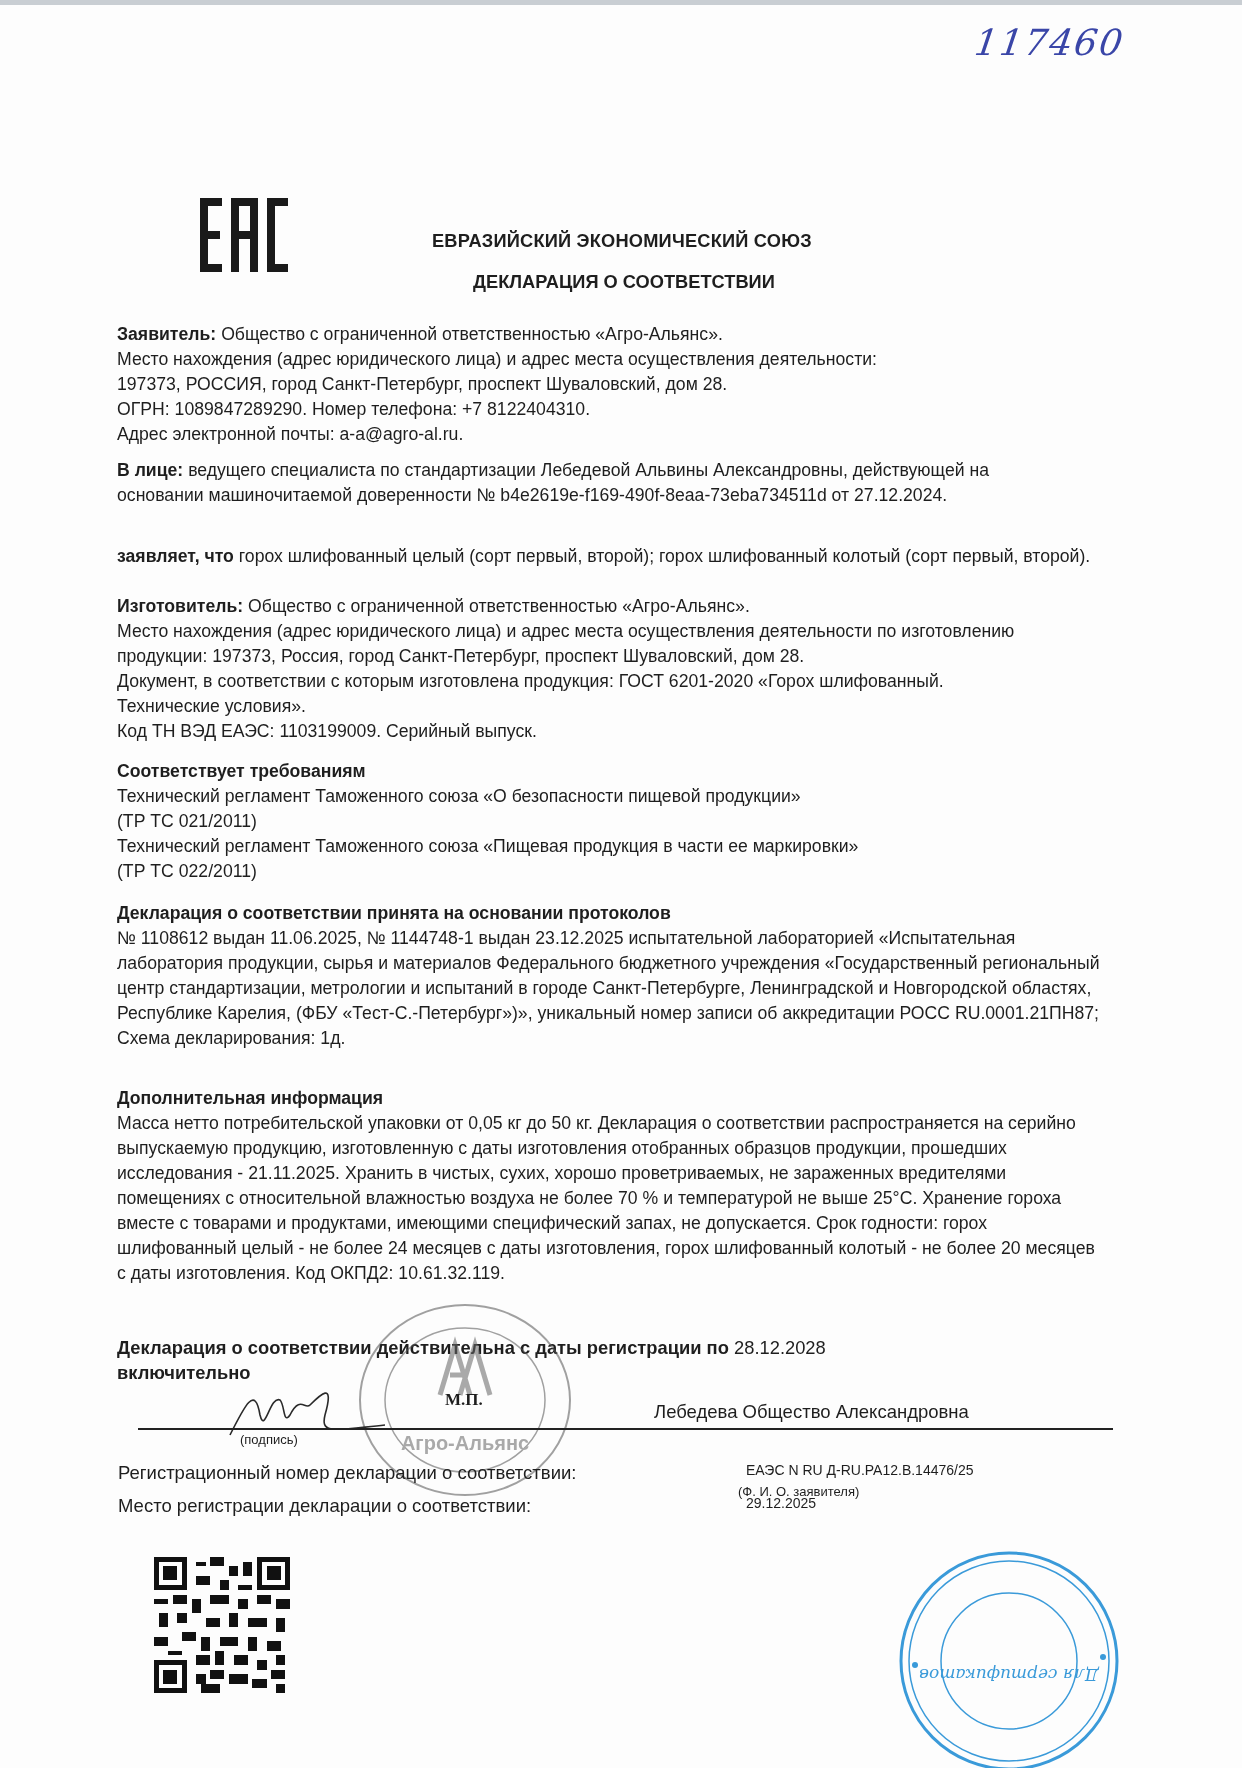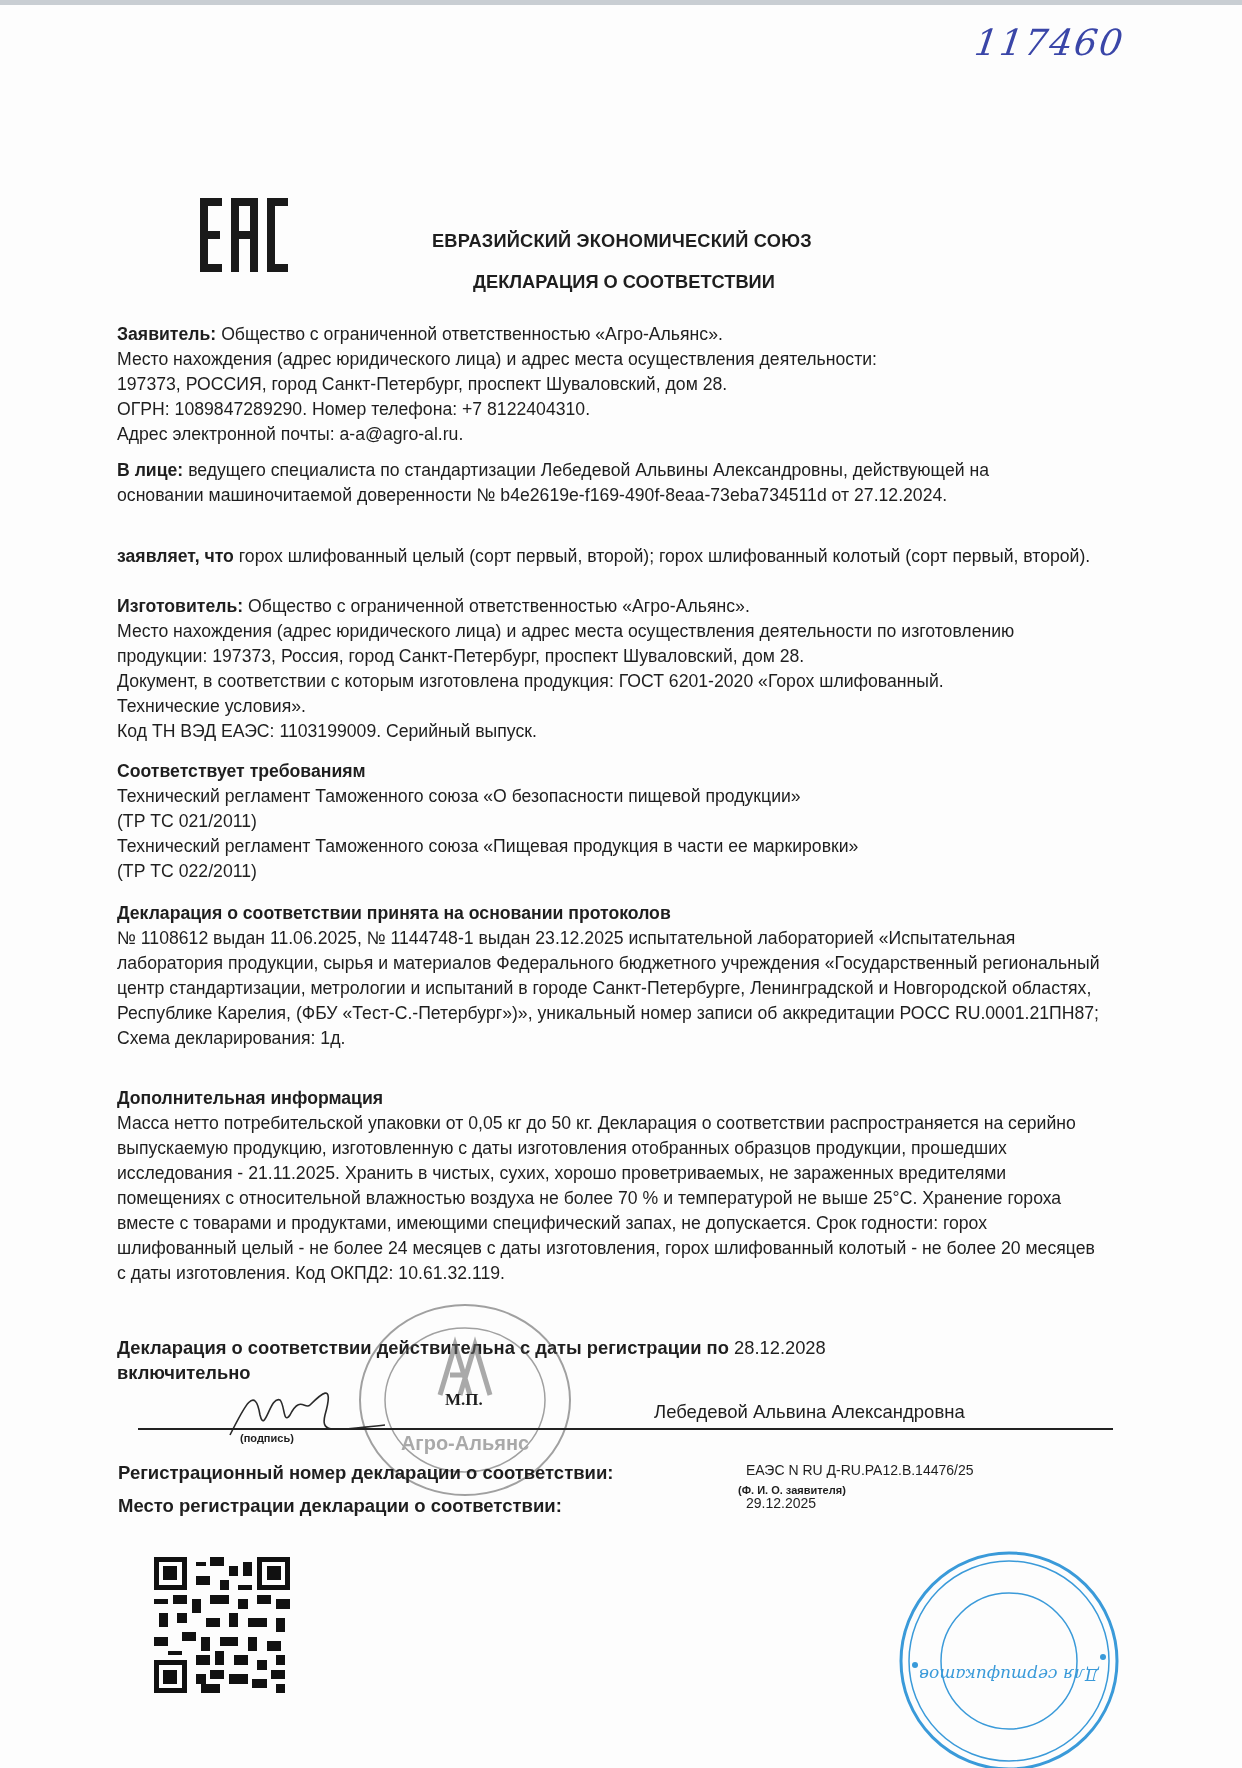--- a/index.html
+++ b/index.html
@@ -10,24 +10,24 @@
            font-size:36px;color:#3a46a8;letter-spacing:2px;transform:skew(-8deg);}
   .eac{position:absolute;left:200px;top:198px;width:88px;height:74px;}
   .head1{position:absolute;left:432px;top:230px;font-size:19px;font-weight:bold;letter-spacing:0.2px;transform:scaleX(0.96);transform-origin:left;}
   .head2{position:absolute;left:473px;top:271px;font-size:19px;font-weight:bold;transform:scaleX(0.96);transform-origin:left;}
   .body{position:absolute;left:117px;width:1025px;font-size:18.3px;line-height:25px;transform:scaleX(0.965);transform-origin:left;}
   .body p{margin:0;}
   .b{font-weight:bold;}
   .sec{position:absolute;left:117px;width:1025px;font-size:18.3px;line-height:25px;transform:scaleX(0.965);transform-origin:left;}
   .sec p{margin:0;}
   .sigline{position:absolute;left:138px;top:1428px;width:975px;height:2px;background:#222;}
-  .cap{position:absolute;font-size:11px;font-weight:bold;}
+  .cap{position:absolute;font-size:13px;font-weight:normal;}
   .signame{position:absolute;left:654px;top:1401px;font-size:18.5px;}
   .mp{position:absolute;left:445px;top:1390px;font-size:17px;font-weight:bold;font-family:Liberation Serif, serif;}
-  .reglbl{position:absolute;left:118px;font-size:18.5px;font-weight:bold;}
+  .reglbl{position:absolute;left:118px;font-size:18.5px;font-weight:normal;}
   .regval{position:absolute;left:746px;font-size:14px;}
   .stamp1{position:absolute;left:345px;top:1300px;width:240px;height:200px;opacity:0.55;}
   .sign{position:absolute;left:225px;top:1375px;width:170px;height:70px;}
   .qr{position:absolute;left:154px;top:1557px;width:136px;height:136px;}
   .stamp2{position:absolute;left:893px;top:1545px;width:232px;height:232px;}
 </style>
 </head>
 <body>
 
 <div class="topbar"></div>
@@ -107,21 +107,21 @@
   </g>
   <path d="M95 95 L110 45 L125 95 M105 75 L120 75 M115 95 L130 45 L145 95" stroke="#666" stroke-width="5" fill="none"></path>
   <text x="120" y="150" font-size="20" text-anchor="middle" fill="#666" font-weight="bold" font-family="Liberation Sans, sans-serif">Агро-Альянс</text>
 </svg>
 
 <svg class="sign" viewBox="0 0 170 70">
   <path d="M5 60 C20 30 30 10 35 40 C40 60 45 20 55 25 C60 30 58 50 65 40 C75 20 80 35 85 30 C95 20 110 5 100 40 C95 60 110 55 160 50" stroke="#2a2a2a" stroke-width="1.6" fill="none"></path>
 </svg>
 
 <div class="mp">М.П.</div>
-<div class="signame">Лебедевой Альвина Александровна</div>
+<div class="signame">Лебедева Общество Александровна</div>
 <div class="sigline"></div>
 <div class="cap" style="left:240px;top:1432px;">(подпись)</div>
 <div class="cap" style="left:738px;top:1484px;">(Ф. И. О. заявителя)</div>
 
 <div class="reglbl" style="top:1462px;">Регистрационный номер декларации о соответствии:</div>
 <div class="regval" style="top:1462px;">ЕАЭС N RU Д-RU.PA12.B.14476/25</div>
 <div class="reglbl" style="top:1495px;">Место регистрации декларации о соответствии:</div>
 <div class="regval" style="top:1495px;">29.12.2025</div>
 
 <svg class="qr" viewBox="0 0 29 29" shape-rendering="crispEdges">

